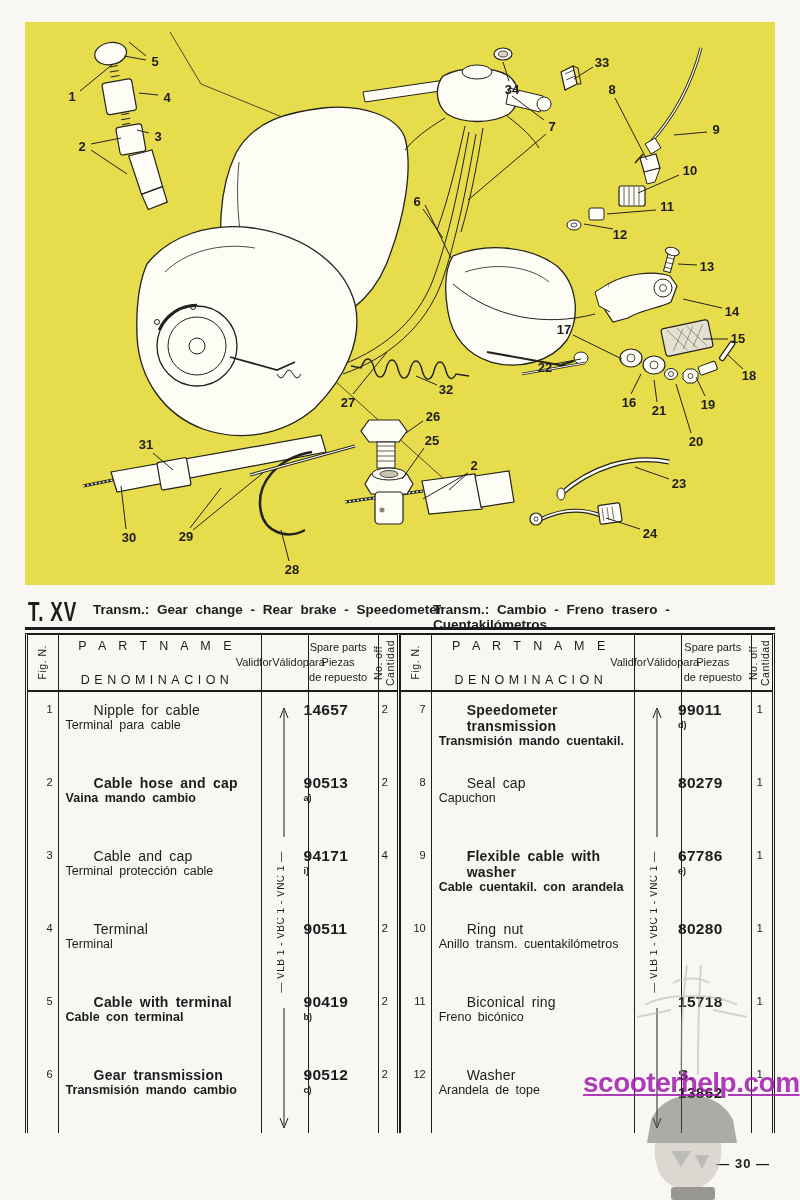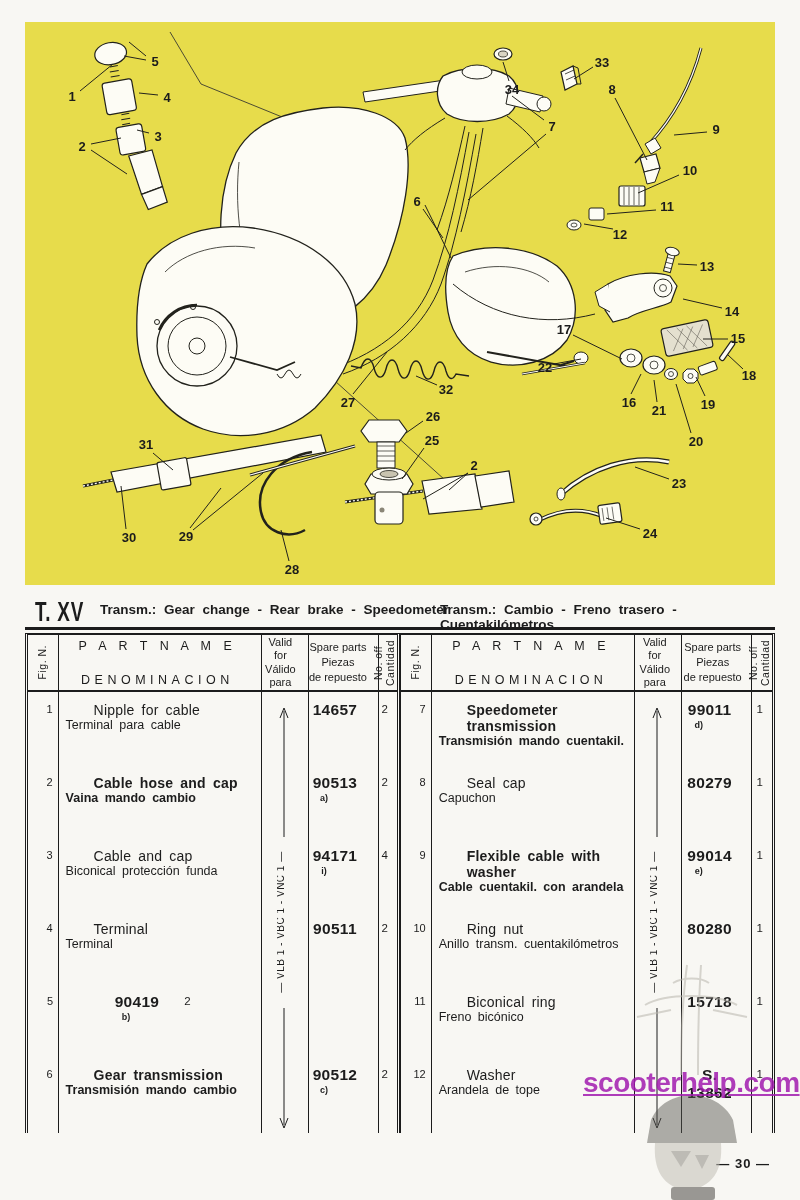--- a/index.html
+++ b/index.html
@@ -6,51 +6,51 @@
   body{
     width:800px;height:1200px;position:relative;overflow:hidden;
     background:#f8f7f3;color:#1c1c1c;
     font-family:"Liberation Sans",sans-serif;
   }
   
   .diagram{position:absolute;left:25px;top:22px;width:750px;height:563px;background:#e7dc4b;}
   .diagram svg{display:block;}
   .co-num{font:700 13px "Liberation Sans",sans-serif;fill:#1c1c1c;}
   
-  .titlebar{position:absolute;left:32px;top:596px;width:750px;height:28px;}
+  .titlebar{position:absolute;left:25px;top:596px;width:750px;height:28px;}
   .plate{position:absolute;left:3px;top:0;font:700 23px "Liberation Sans",sans-serif;transform:scaleY(1.18) scaleX(.82);transform-origin:left top;letter-spacing:1px;}
   .t-en{position:absolute;left:68px;top:6px;font:700 13.5px "Liberation Sans",sans-serif;word-spacing:4px;}
   .t-es{position:absolute;left:408px;top:6px;font:700 13.5px "Liberation Sans",sans-serif;word-spacing:4px;}
   .rule{position:absolute;left:25px;top:627px;width:750px;height:3px;background:#1c1c1c;}
   
   .tables{position:absolute;left:25px;top:633px;width:750px;height:500px;display:flex;}
   .ptable{position:relative;width:375px;height:500px;border-top:2px solid #1c1c1c;box-sizing:border-box;}
   .ptable.left{border-left:3px double #1c1c1c;border-right:3px double #1c1c1c;}
   .ptable.right{border-left:1px solid #1c1c1c;border-right:3px double #1c1c1c;}
   .vl{position:absolute;top:0;bottom:0;width:1px;background:#1c1c1c;}
   .vl1{left:30px}.vl2{left:233px}.vl3{left:280px}.vl4{left:350px}
   .hdr{position:absolute;left:0;top:0;width:100%;height:57px;border-bottom:2px solid #1c1c1c;box-sizing:border-box;display:flex;}
   .hc{box-sizing:border-box;display:flex;align-items:center;justify-content:center;}
   .hc.fig{width:30px;}
   .hc.name{width:203px;flex-direction:column;gap:20px;}
-  .hc.valid{width:47px;flex-direction:column;}
+  .hc.valid{width:47px;flex-direction:row;}
   .hc.spare{width:70px;flex-direction:column;gap:2px;}
   .hc.qty{width:25px;}
   .rot{writing-mode:vertical-rl;transform:rotate(180deg);font:400 10.5px "Liberation Sans",sans-serif;letter-spacing:.5px;line-height:1.1;text-align:center;}
   .h-big{font:400 12.5px "Liberation Sans",sans-serif;letter-spacing:4.5px;white-space:nowrap;}
   .h-sm{font:400 11px "Liberation Sans",sans-serif;line-height:1.2;text-align:center;}
   .rows{position:absolute;left:0;top:62px;width:100%;}
   .row{display:flex;height:73px;}
   .c-fig{width:30px;box-sizing:border-box;text-align:right;padding:6px 5px 0 0;font:400 11px "Liberation Sans",sans-serif;}
   .c-name{width:203px;box-sizing:border-box;padding:5px 2px 0 8px;}
   .nm-en{font:400 14px "Liberation Sans",sans-serif;word-spacing:3px;letter-spacing:.2px;margin-left:28px;}
   .nm-es{font:400 12.5px "Liberation Sans",sans-serif;word-spacing:3px;margin-top:0;}
   .row.bold .nm-en,.row.bold .nm-es{font-weight:700;}
   .c-valid{width:47px;}
-  .c-part{width:70px;box-sizing:border-box;padding:4px 6px 0 0;text-align:center;}
+  .c-part{width:70px;box-sizing:border-box;padding:4px 6px 0 0;text-align:left;}
   .pn{font:700 15.5px "Liberation Sans",sans-serif;letter-spacing:.3px;}
   .fn{font:700 9px "Liberation Sans",sans-serif;padding-right:22px;margin-top:1px;}
   .c-qty{width:25px;box-sizing:border-box;text-align:center;padding-top:6px;font:400 11.5px "Liberation Sans",sans-serif;}
   .valid-arrow{position:absolute;left:249px;top:70px;}
   .va-text{font:400 10px "Liberation Sans",sans-serif;fill:#1c1c1c;letter-spacing:.5px;}
   
   .pageno{position:absolute;left:0;top:1156px;width:770px;text-align:right;font:700 13px "Liberation Sans",sans-serif;letter-spacing:1px;}
   .watermark{position:absolute;left:575px;top:955px;width:225px;height:245px;pointer-events:none;z-index:6;}
   .wm-text{position:absolute;left:8px;top:112px;font:700 28px "Liberation Sans",sans-serif;color:#a21caf;opacity:.85;letter-spacing:-.5px;text-decoration:underline;}
 </style>
@@ -343,21 +343,21 @@
     <div class="c-part">
       <div class="pn">90513</div>
       <div class="fn">a)</div>
     </div>
     <div class="c-qty">2</div>
   </div>
         <div class="row">
     <div class="c-fig">3</div>
     <div class="c-name">
       <div class="nm-en">Cable  and  cap</div>
-      <div class="nm-es">Biconical  protección  funda</div>
+      <div class="nm-es">Terminal  protección  cable</div>
     </div>
     <div class="c-valid"></div>
     <div class="c-part">
       <div class="pn">94171</div>
       <div class="fn">i)</div>
     </div>
     <div class="c-qty">4</div>
   </div>
         <div class="row">
     <div class="c-fig">4</div>
@@ -367,20 +367,24 @@
     </div>
     <div class="c-valid"></div>
     <div class="c-part">
       <div class="pn">90511</div>
       <div class="fn"></div>
     </div>
     <div class="c-qty">2</div>
   </div>
         <div class="row bold">
     <div class="c-fig">5</div>
+    <div class="c-name">
+      <div class="nm-en">Cable  with  terminal</div>
+      <div class="nm-es">Cable  con  terminal</div>
+    </div>
     <div class="c-valid"></div>
     <div class="c-part">
       <div class="pn">90419</div>
       <div class="fn">b)</div>
     </div>
     <div class="c-qty">2</div>
   </div>
         <div class="row bold">
     <div class="c-fig">6</div>
     <div class="c-name">
@@ -460,21 +464,21 @@
     <div class="c-qty">1</div>
   </div>
         <div class="row bold">
     <div class="c-fig">9</div>
     <div class="c-name">
       <div class="nm-en">Flexible  cable  with  washer</div>
       <div class="nm-es">Cable  cuentakil.  con  arandela</div>
     </div>
     <div class="c-valid"></div>
     <div class="c-part">
-      <div class="pn">99014</div>
+      <div class="pn">67786</div>
       <div class="fn">e)</div>
     </div>
     <div class="c-qty">1</div>
   </div>
         <div class="row">
     <div class="c-fig">10</div>
     <div class="c-name">
       <div class="nm-en">Ring  nut</div>
       <div class="nm-es">Anillo  transm.  cuentakilómetros</div>
     </div>

